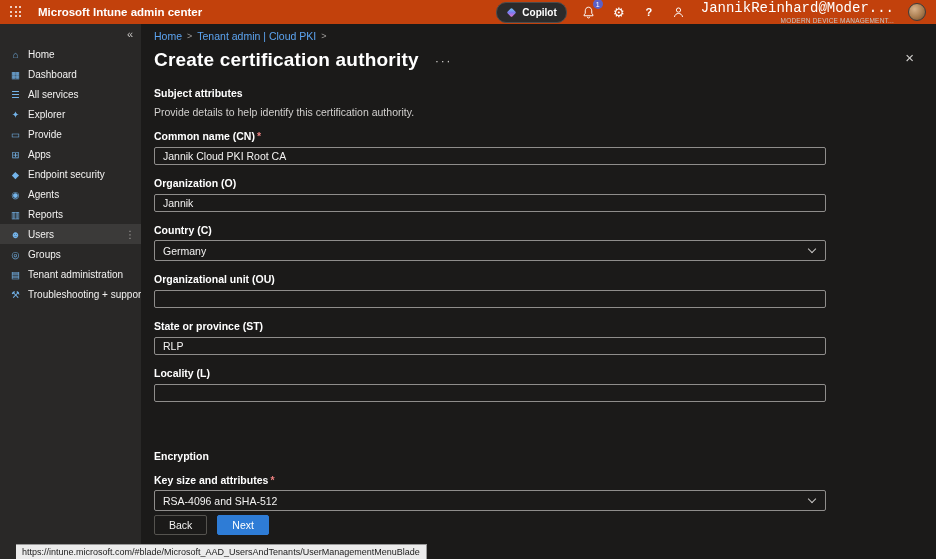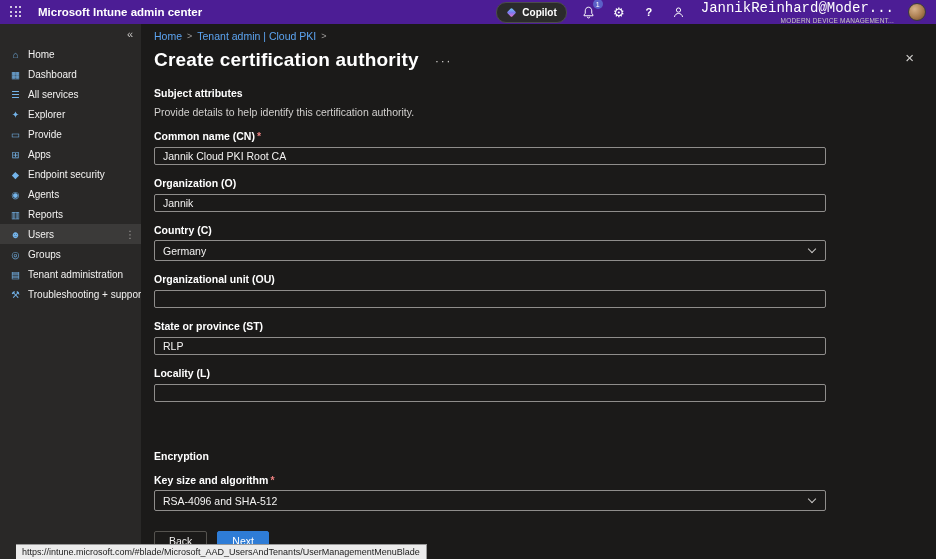--- a/index.html
+++ b/index.html
@@ -7,21 +7,21 @@
   body {
     background: #1b1a19;
     color: #f3f2f1;
     font-family: "Liberation Sans", sans-serif;
     overflow: hidden;
     position: relative;
   }
 
   
   .topbar {
-    height: 24px; background: #4c1d95; display: flex; align-items: center;
+    height: 24px; background: #c2410c; display: flex; align-items: center;
     padding: 0 10px; gap: 8px; position: relative; z-index: 5;
   }
   .waffle { width: 12px; height: 12px; display: grid; grid-template-columns: repeat(3,1fr); gap: 2px; cursor: pointer; }
   .waffle span { width: 2px; height: 2px; background: #fff; border-radius: 50%; }
   .topbar-title { font-size: 11.5px; font-weight: 700; color: #fff; margin-left: 8px; white-space: nowrap; }
   .topbar-right { margin-left: auto; display: flex; align-items: center; gap: 14px; }
   .copilot-pill {
     display: flex; align-items: center; gap: 5px; background: #2b2b2b;
     border: 1px solid #4c4c4c; border-radius: 10px; padding: 1px 9px;
     font-size: 10px; font-weight: 600; color: #fff; height: 21px; cursor: pointer;
@@ -81,21 +81,21 @@
     font-family: "Liberation Sans", sans-serif; outline: none;
   }
   .select-box {
     width: 100%; height: 21px; border: 1px solid #8f8d8b; border-radius: 2px;
     display: flex; align-items: center; justify-content: space-between;
     padding: 0 8px; font-size: 10.5px; color: #f3f2f1; cursor: pointer; background: #1b1a19;
   }
   .chevron { width: 6px; height: 6px; border-right: 1.4px solid #c8c6c4;
     border-bottom: 1.4px solid #c8c6c4; transform: rotate(45deg); margin-top: -3px; margin-right: 2px; }
 
-  .footer { position: absolute; left: 13px; bottom: 8px; display: flex; align-items: center; gap: 10px; }
+  .footer { position: absolute; left: 13px; bottom: 24px; display: flex; align-items: center; gap: 10px; }
   .btn { font-size: 10.5px; padding: 3px 14px; border-radius: 2px; cursor: pointer;
     font-family: "Liberation Sans", sans-serif; }
   .btn-secondary { background: transparent; border: 1px solid #55534f; color: #f3f2f1; }
   .btn-primary { background: #2e7cd6; border: 1px solid #2e7cd6; color: #fff; }
 
   
   .statusbar {
     position: absolute; left: 16px; bottom: 0; background: #ececec; color: #1b1b1b;
     font-size: 9px; padding: 2px 6px; border: 1px solid #9a9a9a; border-left: none;
     border-bottom: none; white-space: nowrap; z-index: 20;
@@ -273,21 +273,21 @@
 
     <div class="field">
       <div class="field-label">Locality (L)</div>
       <input class="text-input" type="text" value="" style="">
     </div>
 
     <div class="section-title section-gap">Encryption</div>
 
     <div class="field">
       <div class="field-label">
-        <span>Key size and algorithm</span><span class="req">*</span>
+        <span>Key size and attributes</span><span class="req">*</span>
       </div>
       <div class="select-box">
         <span>RSA-4096 and SHA-512</span>
         <span class="chevron"></span>
       </div>
     </div>
 
     <div class="footer">
       <button class="btn btn-secondary">Back</button>
       <button class="btn btn-primary">Next</button>

